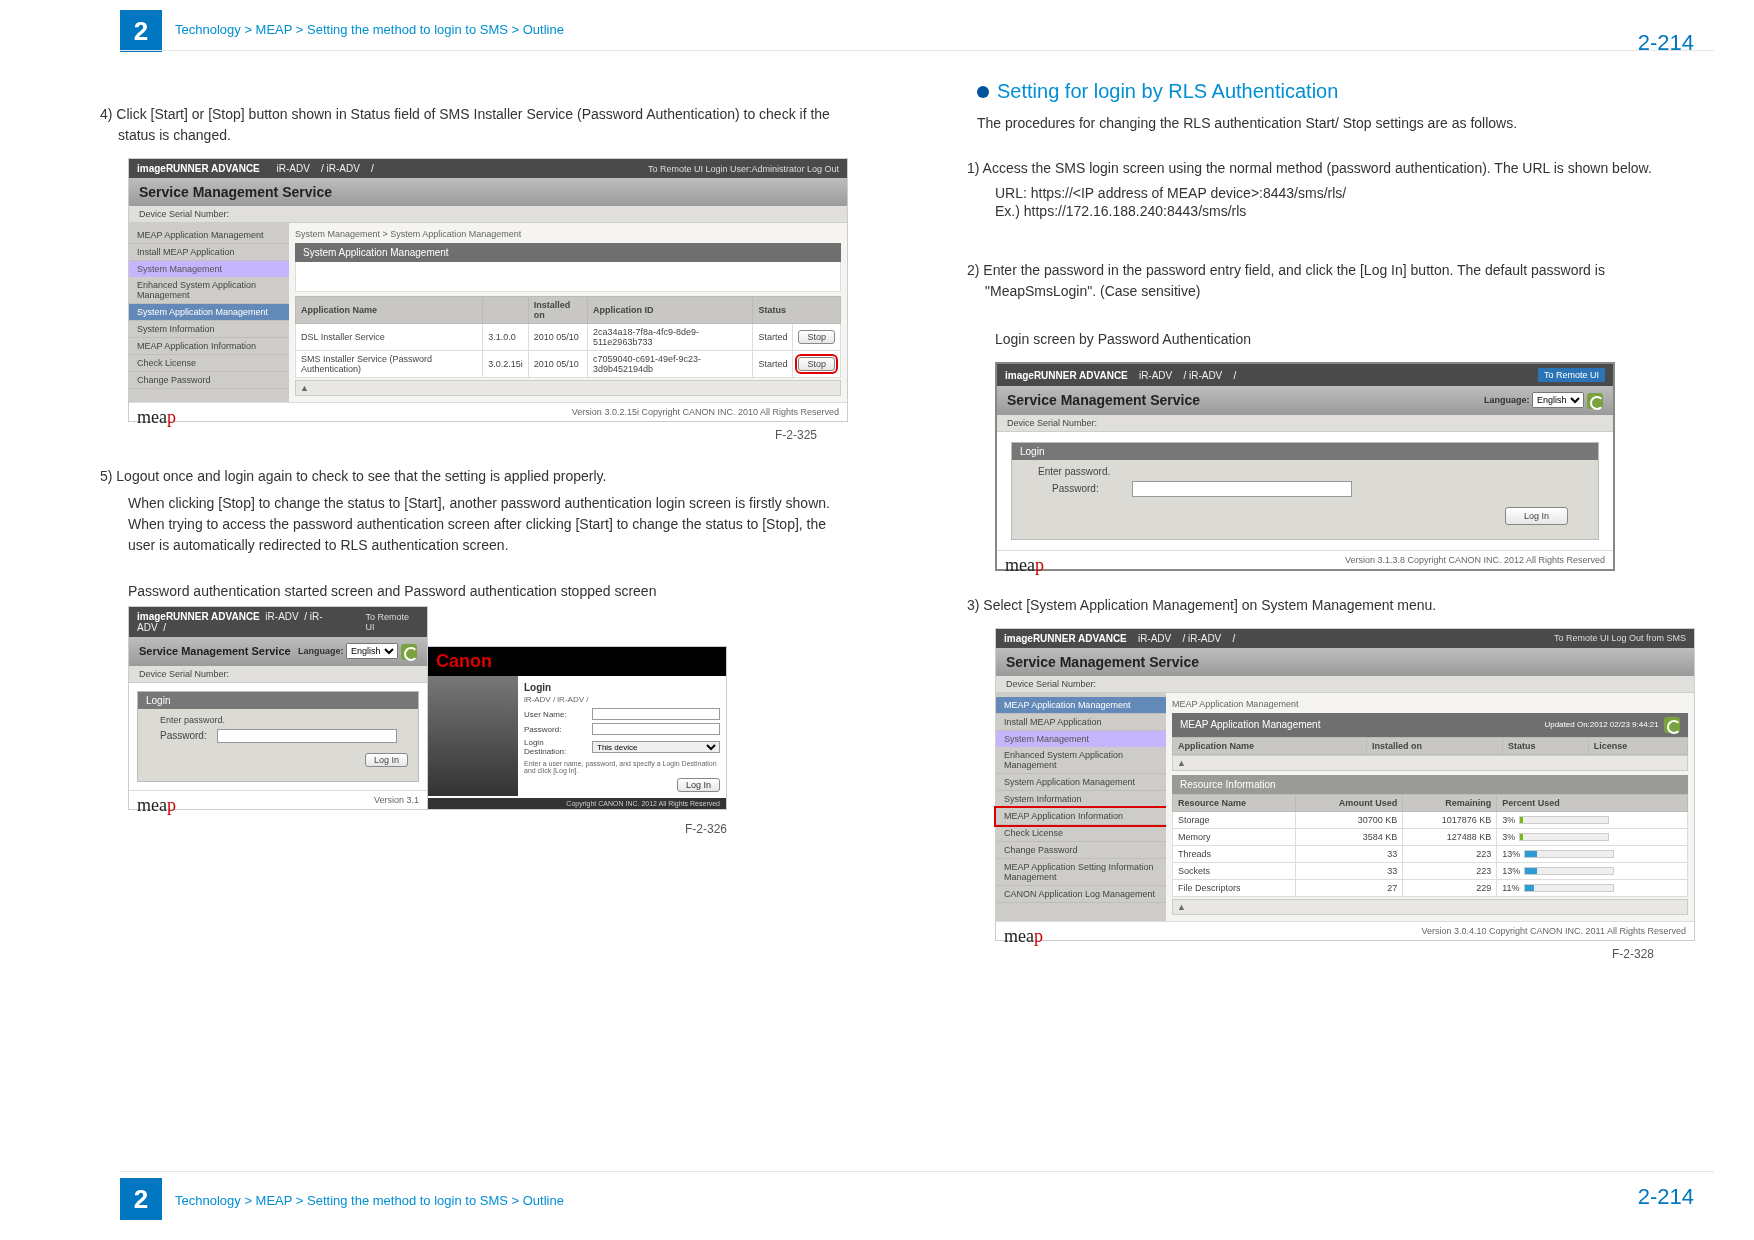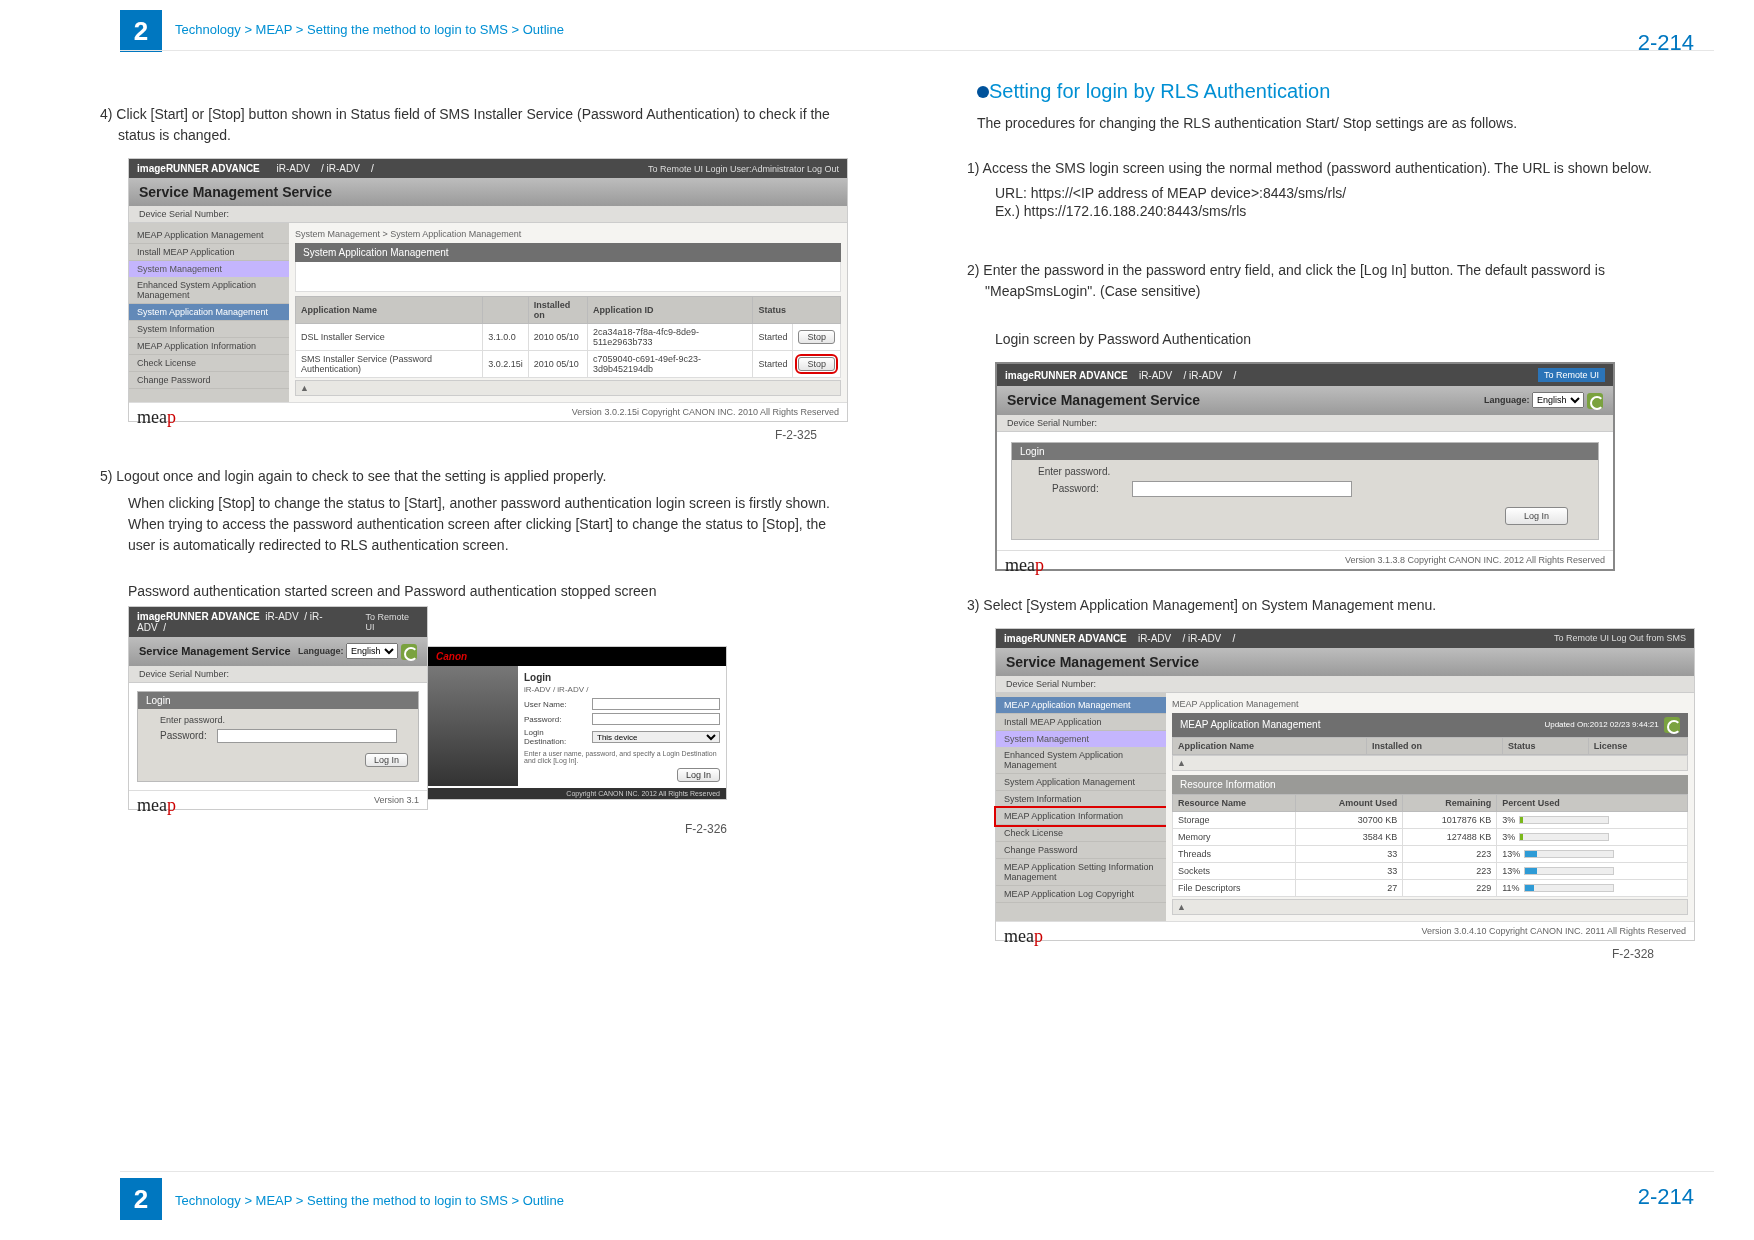--- a/index.html
+++ b/index.html
@@ -8,21 +8,21 @@
   .col { flex: 1; min-width: 0; }
   .chapter-tab { position: absolute; top: 10px; left: 120px; width: 42px; height: 42px; background: #0077c0; color: #fff; font-size: 26px; font-weight: bold; display: flex; align-items: center; justify-content: center; }
   .breadcrumb-top { position: absolute; top: 22px; left: 175px; color: #008fd3; font-size: 13px; }
   .breadcrumb-underline { position: absolute; top: 50px; left: 120px; right: 40px; border-top: 1px solid #e6e6e6; }
   .page-num-top { position: absolute; top: 30px; right: 60px; color: #0077c0; font-size: 22px; }
   .col-inner { padding-top: 80px; }
   .step { font-size: 14px; margin: 24px 0 6px 60px; text-indent: -18px; padding-left: 18px; line-height: 1.5; }
   .caption-right { text-align: right; font-size: 12px; color: #555; margin: 6px 30px 6px 0; }
   .note { font-size: 14px; margin: 6px 0 4px 88px; line-height: 1.5; }
   .urltext { font-size: 14px; margin: 2px 0 2px 88px; }
-  .section-title { color: #008fd3; font-size: 20px; margin: 0 0 10px 70px; display: flex; align-items: center; gap: 0; }
+  .section-title { color: #008fd3; font-size: 20px; margin: 0 0 10px 70px; display: flex; align-items: center; gap: 8px; }
   .bullet-dot { width: 12px; height: 12px; border-radius: 50%; background: #00529b; display: inline-block; }
   .desc { font-size: 14px; margin: 0 0 14px 70px; line-height: 1.5; }
   .figure { margin: 12px 0 0 88px; }
   .fig-shell { border: 1px solid #ccc; background: #fff; font-size: 9px; color: #444; }
   .fig-title-bar { background: #4a4a4a; color: #f0f0f0; padding: 4px 8px; font-size: 10px; display: flex; justify-content: space-between; align-items: center; gap: 20px; }
   .fig-title-bar .prod { font-weight: bold; color: #fff; }
   .fig-title-bar .right-links { color: #ddd; font-size: 9px; }
   .fig-sms-header { background: linear-gradient(#bdbdbd,#9a9a9a); color: #222; font-size: 14px; padding: 6px 10px; font-weight: bold; display:flex; justify-content:space-between; align-items:center; }
   .fig-serial { background: #e0dfdc; padding: 3px 10px; font-size: 9px; border-bottom: 1px solid #ccc; }
   .fig-body { display: flex; }
@@ -56,21 +56,21 @@
   .bars { display:flex; align-items:center; gap:4px; }
   .bars .track { width:90px; height:8px; background:#eee; border:1px solid #ccc; position:relative; }
   .bars .fill { height:100%; position:absolute; left:0; top:0; }
   .page-footer { position: absolute; bottom: 20px; left: 0; right: 0; }
   .page-footer .tab2 { position: absolute; left: 120px; bottom: 0; width: 42px; height: 42px; background: #0077c0; color:#fff; font-size:26px; font-weight:bold; display:flex; align-items:center; justify-content:center; }
   .page-footer .bc { position:absolute; left:175px; bottom:12px; color:#008fd3; font-size:13px; }
   .page-footer .num { position:absolute; right:60px; bottom:10px; color:#0077c0; font-size:22px; }
   .page-footer .rule { position:absolute; left:120px; right:40px; bottom:48px; border-top:1px solid #e6e6e6; }
   .canon-login { background:#fff; border:1px solid #ccc; font-size:8px; }
   .canon-login .top { background:#000; padding:4px 8px; }
-  .canon-login .canon-logo { color:#d00; font-weight:bold; font-size:10px; font-style:italic; }
+  .canon-login .canon-logo { color:#d00; font-weight:bold; font-size:18px; }
   .canon-login .body { display:flex; }
   .canon-login .img { width:90px; height:120px; background:linear-gradient(#777,#333); }
   .canon-login .form { flex:1; padding:6px; }
   .canon-login .frow { display:flex; gap:4px; margin:3px 0; align-items:center; font-size:8px; }
   .canon-login .frow .lbl { width:64px; color:#444; }
   .canon-login .frow input,.canon-login .frow select { flex:1; height:12px; border:1px solid #999; font-size:8px; }
   .redbox { outline:2px solid #d00; outline-offset:0px; }
   .barcolor-l { background:#7ab81b; }
   .barcolor-m { background:#2e9bd6; }
 </style>
@@ -267,21 +267,21 @@
             <div class="nitem hi">MEAP Application Management</div>
             <div class="nitem">Install MEAP Application</div>
             <div class="nhead">System Management</div>
             <div class="nitem">Enhanced System Application Management</div>
             <div class="nitem">System Application Management</div>
             <div class="nitem">System Information</div>
             <div class="nitem redbox">MEAP Application Information</div>
             <div class="nitem">Check License</div>
             <div class="nitem">Change Password</div>
             <div class="nitem">MEAP Application Setting Information Management</div>
-            <div class="nitem">MEAP Application Log Copyright</div>
+            <div class="nitem">CANON Application Log Management</div>
           </div>
           <div class="fig-main">
             <div class="crumbs">MEAP Application Management</div>
             <div class="panel-header">
                   <span>MEAP Application Management</span>
                   <span style="font-size:8px"><span>Updated On:2012 02/23 9:44:21</span> <span class="refresh"></span></span>
                 </div>
             <table class="tbl">
               <tbody>
                     <tr>

